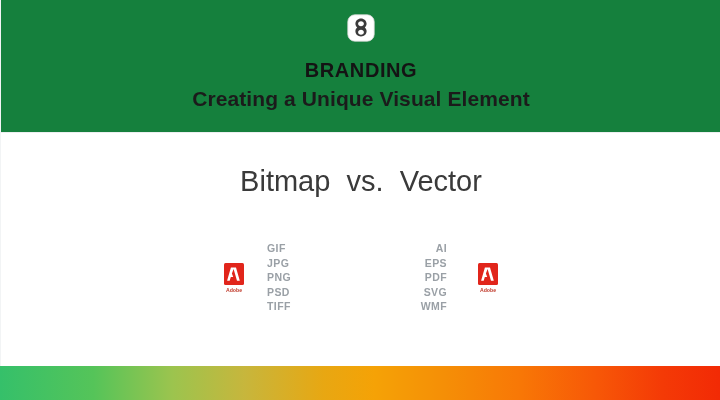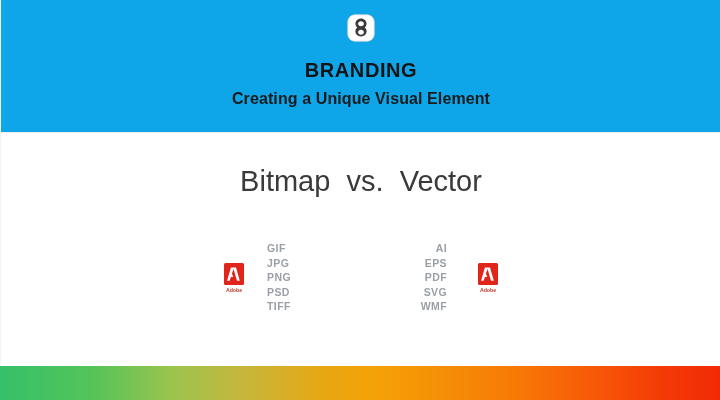--- a/index.html
+++ b/index.html
@@ -22,21 +22,21 @@
     box-sizing: border-box;
   }
 
   
   .header {
     position: absolute;
     left: 0;
     top: 0;
     width: 720px;
     height: 133px;
-    background: #0ea5e9;
+    background: #15803d;
     border-bottom: 1px solid #eceef0;
     border-left: 1px solid #f2f4f5;
     box-sizing: border-box;
     text-align: center;
   }
 
   .cc-logo-wrap {
     position: absolute;
     left: 50%;
     top: 14px;
@@ -57,21 +57,21 @@
     letter-spacing: 0.6px;
     color: #141414;
     line-height: 24px;
   }
 
   .header-subtitle {
     position: absolute;
     left: 0;
     top: 86px;
     width: 720px;
-    font-size: 16px;
+    font-size: 21px;
     font-weight: 700;
     letter-spacing: 0.1px;
     color: #1b1b1b;
     line-height: 26px;
   }
 
   
   .body-area {
     position: absolute;
     left: 0;

